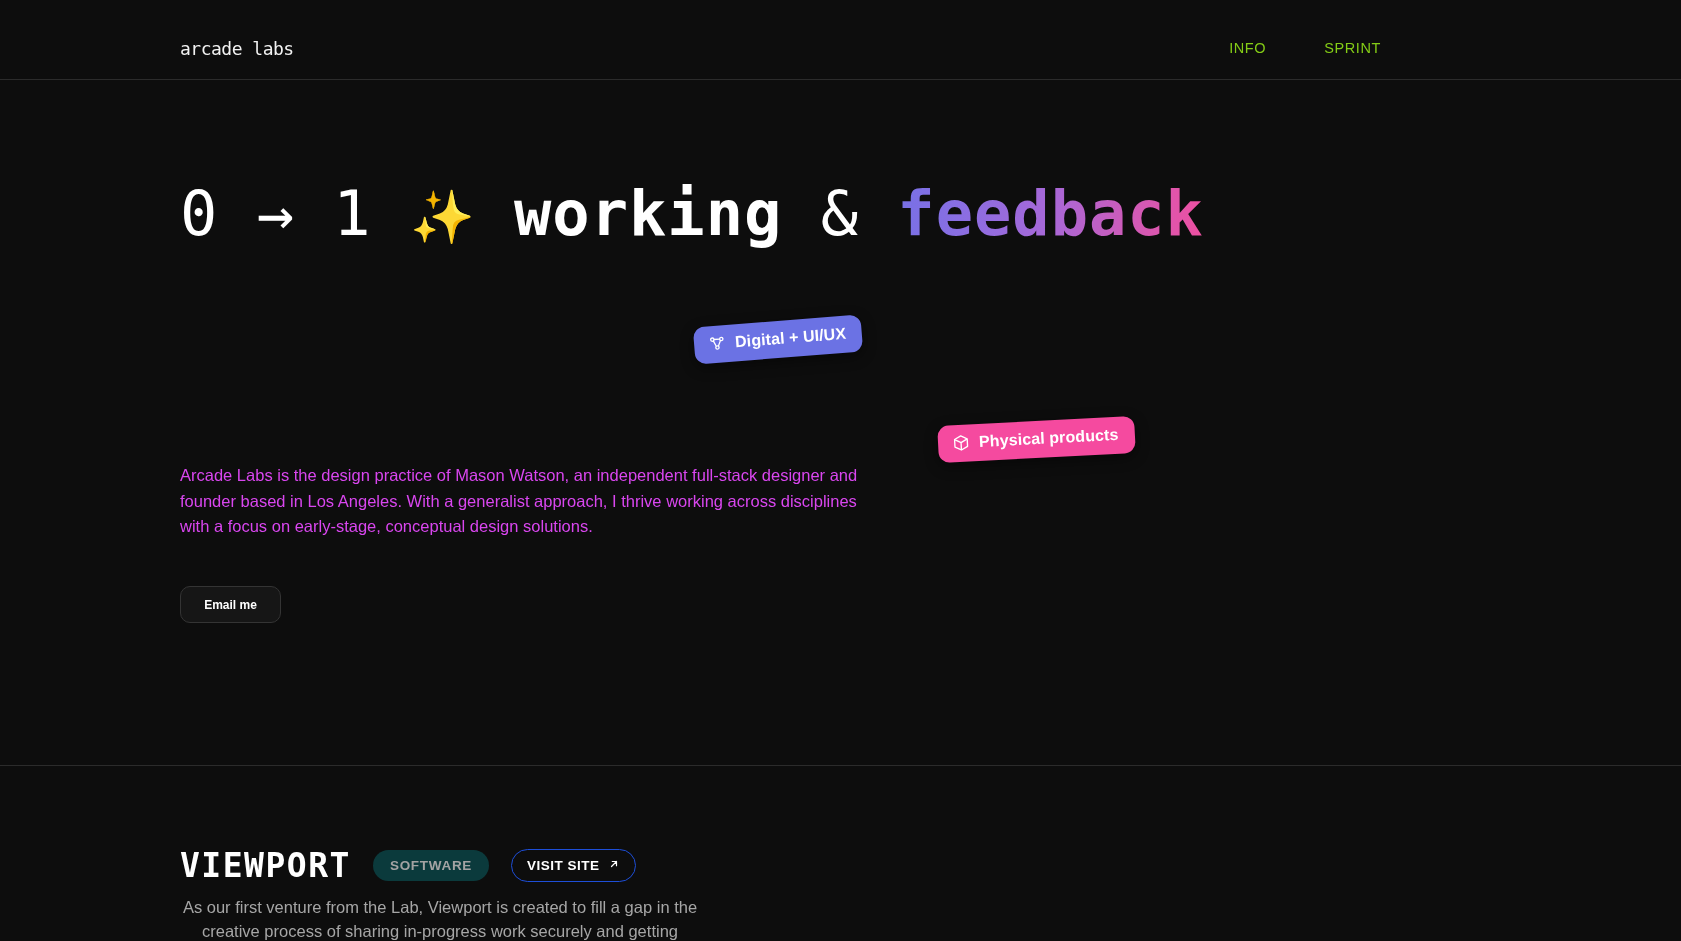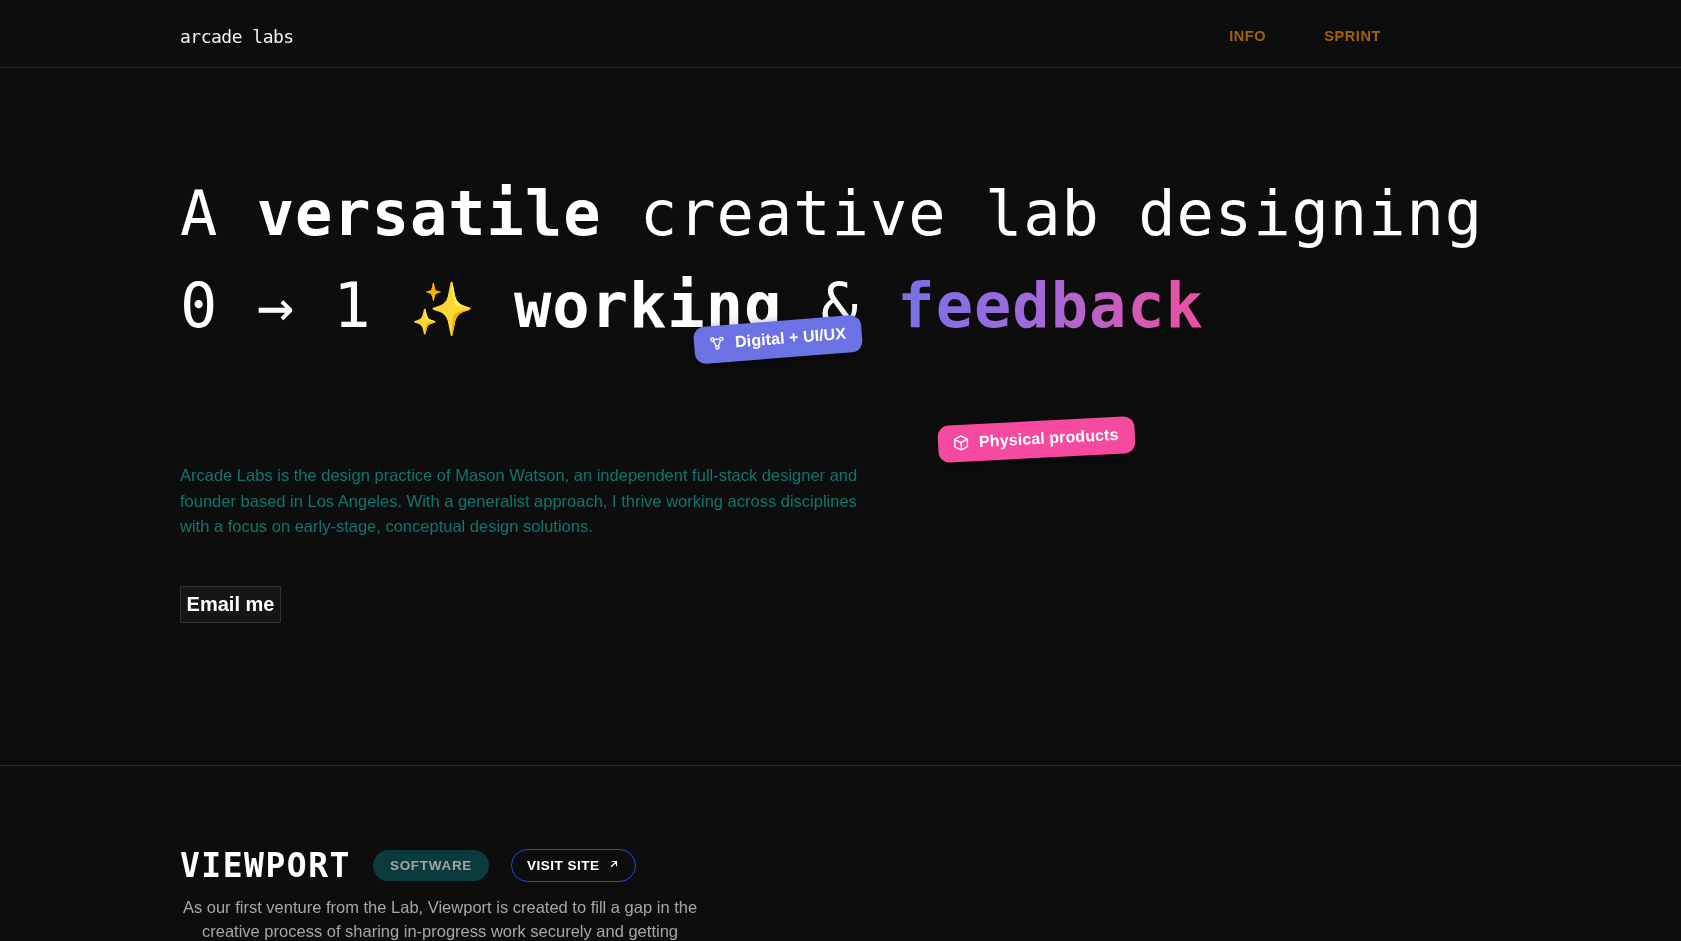--- a/index.html
+++ b/index.html
@@ -6,37 +6,37 @@
   html, body {
     width:1681px; height:941px;
     background:#0d0d0d;
     font-family:"Liberation Sans", sans-serif;
     overflow:hidden;
   }
   body { position:relative; }
 
   
   .header {
-    position:absolute; top:0; left:0; width:1681px; height:68px;
+    position:absolute; top:12px; left:0; width:1681px; height:68px;
     border-bottom:1px solid #2b2b2b;
     display:flex; align-items:center;text-align:center;
   }
   .logo {
     position:absolute; left:180px; top:26px;
     font-family:"DejaVu Sans Mono","Liberation Mono",monospace;
     font-size:18px; letter-spacing:-0.5px; color:#f2f2f2;
     font-weight:400;
   }
   .nav {
     position:absolute; right:300px; top:28px;
     display:flex; gap:58px; align-items:center;
   }
   .nav-link {
-    font-size:14.5px; letter-spacing:0.6px; color:#a16207;
-    font-weight:700; text-decoration:none; cursor:pointer;
+    font-size:14.5px; letter-spacing:0.6px; color:#84cc16;
+    font-weight:400; text-decoration:none; cursor:pointer;
   }
 
   
   .hero { position:absolute; top:78px; left:0; width:1681px; height:667px; }
 
   .headline {
     position:absolute; left:180px; top:90px;
     width:1120px;
   }
   .hl-line {
@@ -75,28 +75,28 @@
   .badge-physical {
     left:938px; top:343px;
     background:#f54a9f;
     transform:rotate(-3deg);
   }
 
   .hero-para {
     position:absolute; left:180px; top:385px;
     width:680px;
     font-size:16.5px; line-height:25.5px;
-    color:#0f766e;
+    color:#d946ef;
   }
   .email-btn {
     position:absolute; left:180px; top:508px;
     width:101px; height:37px;
-    border:1px solid #343434; border-radius:1px;
+    border:1px solid #343434; border-radius:10px;
     background:#161616; color:#ffffff;
-    font-size:20px; font-weight:700;
+    font-size:12px; font-weight:700;
     display:flex; align-items:center; justify-content:center;
     cursor:pointer;
   }
 
   
   .section2 {
     position:absolute; top:765px; left:0;
     width:1681px; height:192px;
     border-top:1px solid #2b2b2b;
     text-align:center;
@@ -138,21 +138,20 @@
   <div class="nav">
     <a class="nav-link">INFO</a>
     <a class="nav-link">SPRINT</a>
   </div>
 
 </div>
 
 <div class="hero">
 
   <div class="headline">
-    <div class="hl-line"><span class="hl-thin">A </span><span class="hl-bold">versatile</span><span class="hl-thin"> creative lab designing</span></div>
 
     <div class="hl-line"><span class="hl-thin">0 → 1 </span><span class="hl-thin sparkle">✨</span><span class="hl-bold"> working </span><span class="hl-thin">&amp;</span><span class="hl-grad"> feedback</span></div>
   </div>
 
   <div class="badge badge-digital">
     <span>
       <svg width="18" height="18" viewBox="0 0 24 24" fill="none" stroke="#ffffff" stroke-width="1.8">
         <circle cx="6" cy="6" r="2.2"></circle>
           <circle cx="18" cy="6" r="2.2"></circle>
         <circle cx="12" cy="17" r="2.2"></circle>

